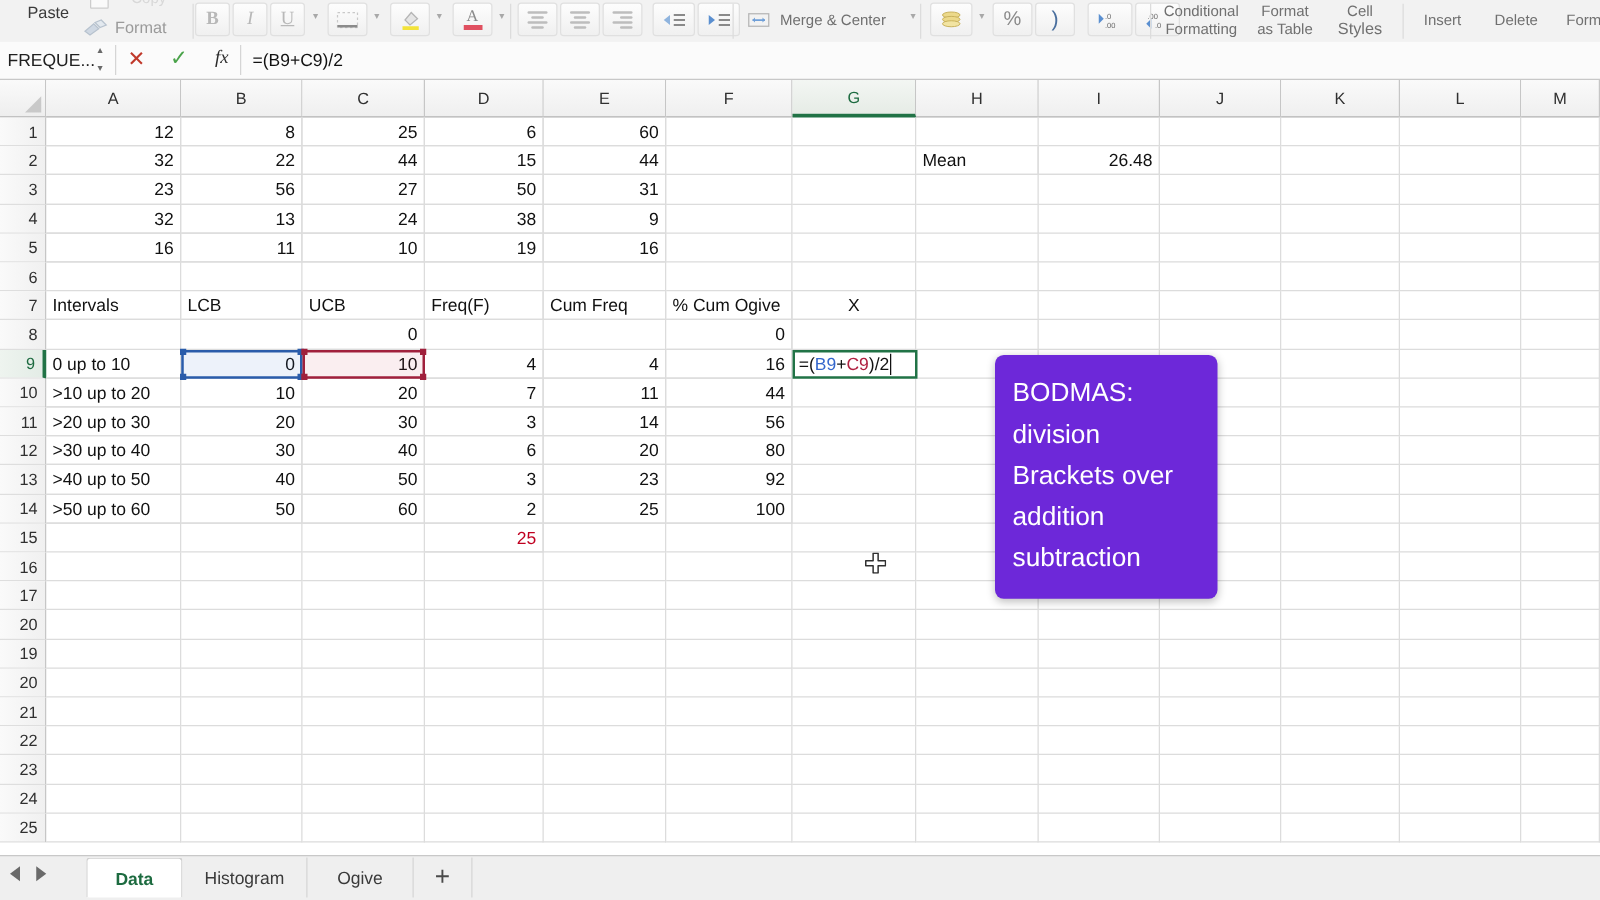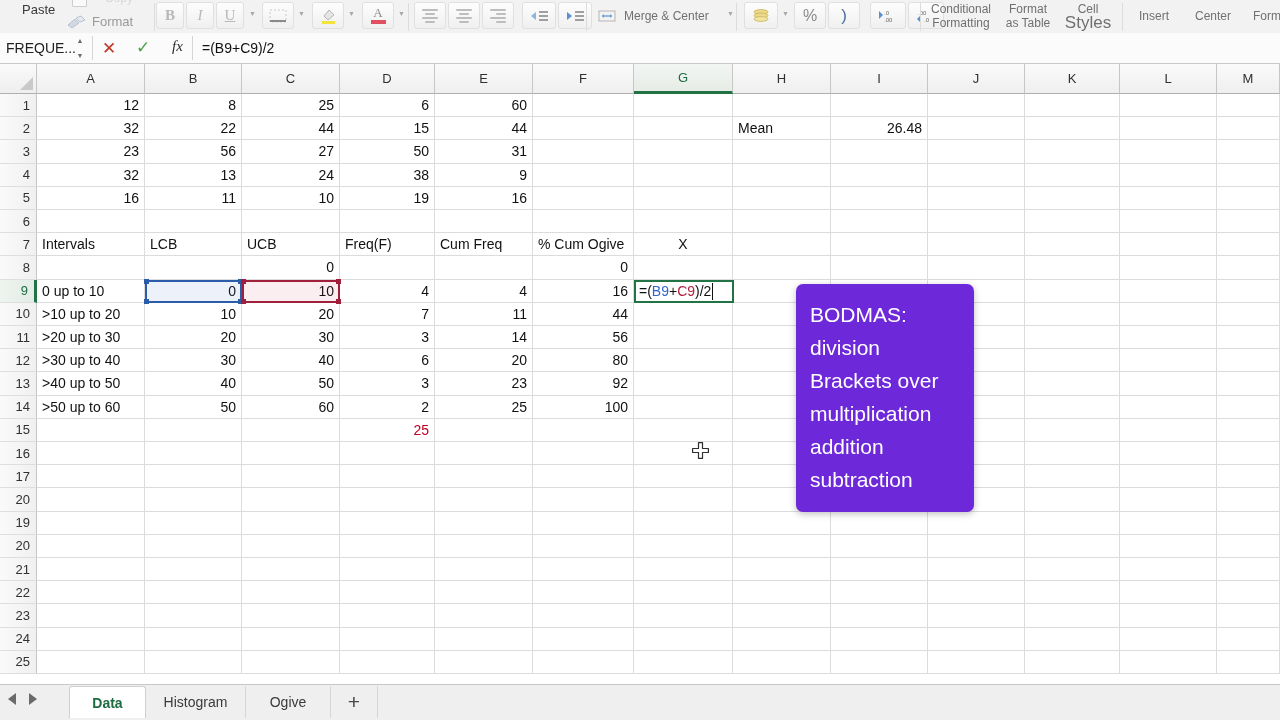--- a/index.html
+++ b/index.html
@@ -448,29 +448,29 @@
       <div style="position:absolute;left:0px;top:2px;width:66px;">
         <div style="font-size:12px;color:#707070;text-align:center;line-height:14px;">Conditional</div>
         <div style="font-size:12px;color:#707070;text-align:center;line-height:14px;">Formatting</div>
       </div>
       <div style="position:absolute;left:70px;top:2px;width:60px;">
         <div style="font-size:12px;color:#707070;text-align:center;line-height:14px;">Format</div>
         <div style="font-size:12px;color:#707070;text-align:center;line-height:14px;">as Table</div>
       </div>
       <div style="position:absolute;left:134px;top:2px;width:52px;">
         <div style="font-size:12px;color:#707070;text-align:center;line-height:14px;">Cell</div>
-        <div style="font-size:17px;color:#707070;text-align:center;line-height:14px;">Styles</div>
+        <div style="font-size:13px;color:#707070;text-align:center;line-height:14px;">Styles</div>
       </div>
     </div>
 
     <div class="rib-sep" style="left:1122px;"></div>
 
     <div class="rib-group" style="left:1128px; width:152px;">
       <div class="ribtext one" style="left:0px; width:52px;">Insert</div>
-      <div class="ribtext one" style="left:58px; width:54px;">Center</div>
+      <div class="ribtext one" style="left:58px; width:54px;">Delete</div>
       <div class="ribtext one" style="left:116px; width:56px;">Format</div>
     </div>
   </div>
 
   <div class="fbar">
     <div class="namebox">FREQUE...</div>
     <div class="spin">
       <span>▲</span>
       <span>▼</span>
     </div>
@@ -953,21 +953,20 @@
 
     <svg class="xcursor" style="left:692px; top:378px;" viewBox="0 0 17 17">
       <path d="M6.5 0.6 L10.5 0.6 L10.5 6.5 L16.4 6.5 L16.4 10.5 L10.5 10.5 L10.5 16.4 L6.5 16.4 L6.5 10.5 L0.6 10.5 L0.6 6.5 L6.5 6.5 Z" fill="#ffffff" stroke="#303030" stroke-width="1.2" stroke-linejoin="round"></path>
     </svg>
   </div>
 
   <div class="tooltip" style="left: 796px; top: 284px; width: 148px; background: #6d28d9; color: rgb(255, 255, 255);" id="tooltip-box">
       <div>BODMAS:</div>
       <div>division</div>
       <div>Brackets over</div>
-      <div>multiplication</div>
       <div>addition</div>
       <div>subtraction</div>
     </div>
 
   <div class="tabbar">
     <div class="navarrows">
       <div class="nav-left"></div>
       <div class="nav-right"></div>
     </div>
     <div id="tabs">

